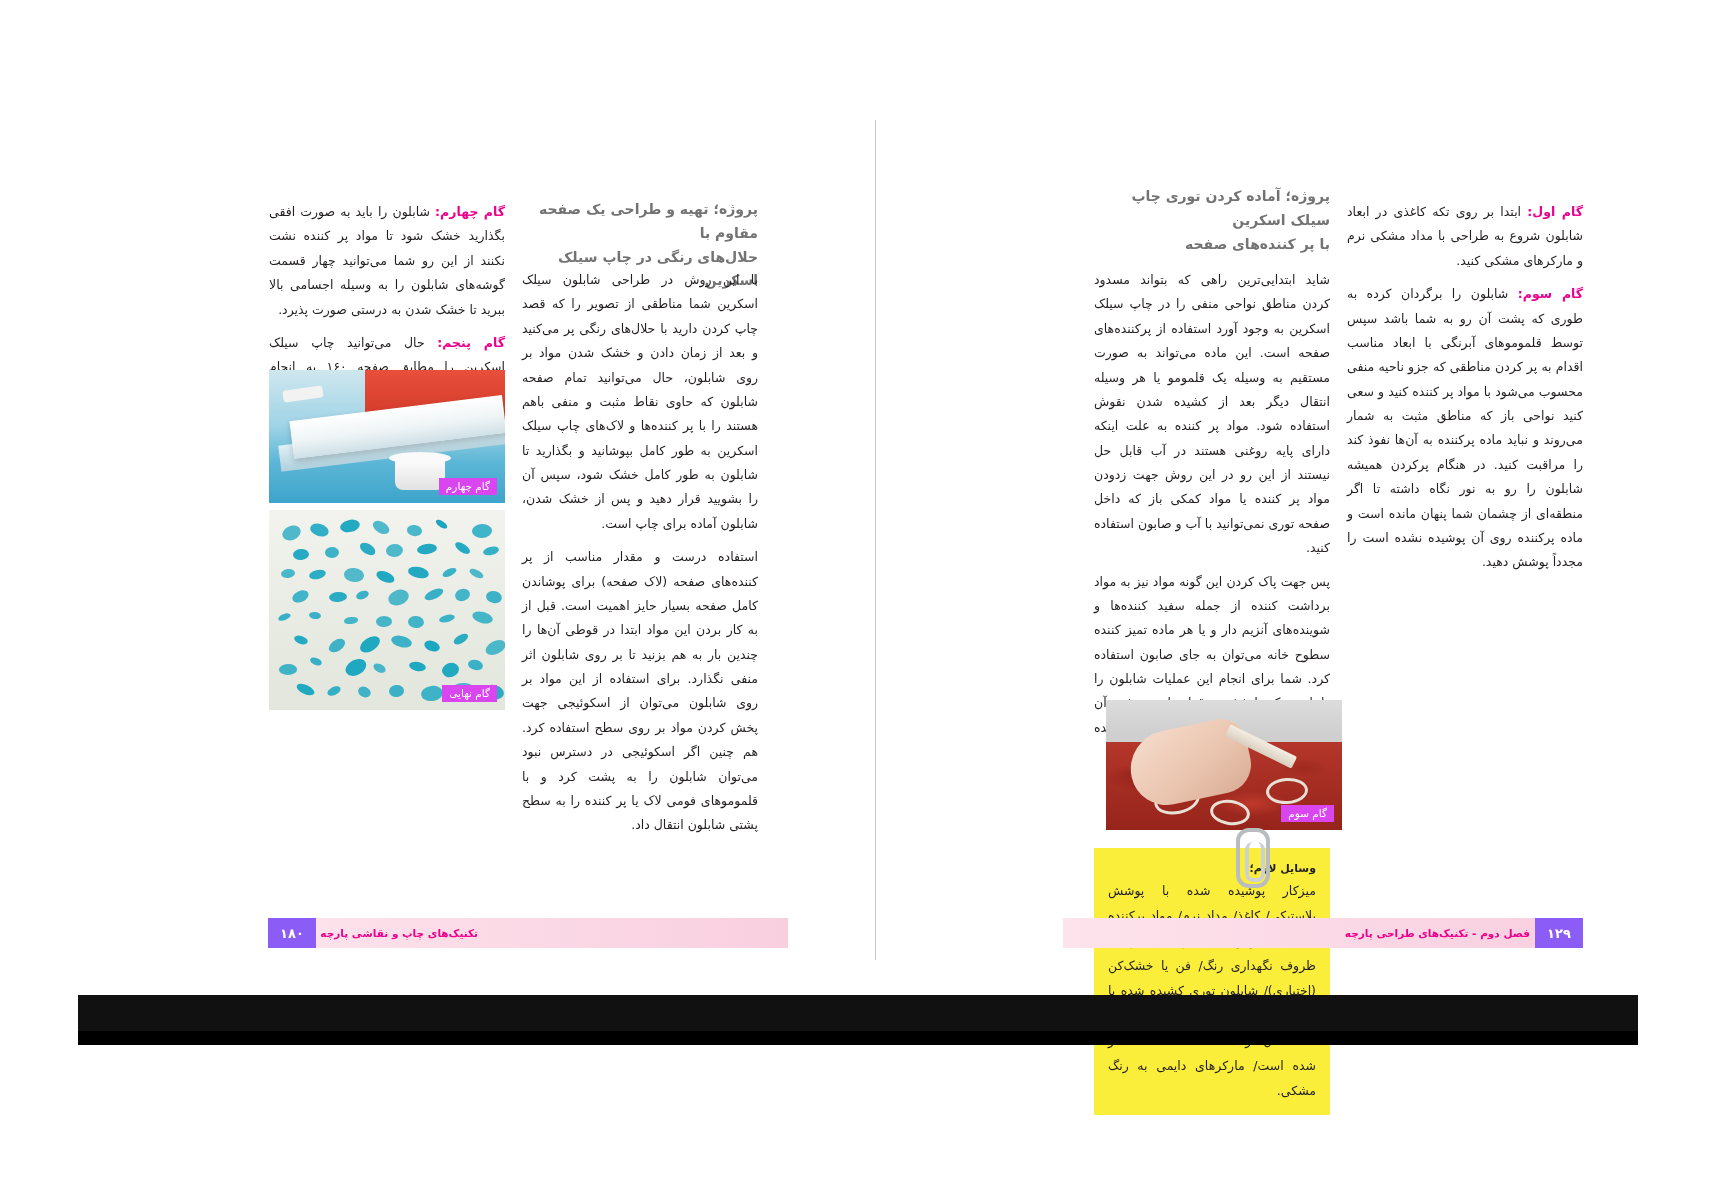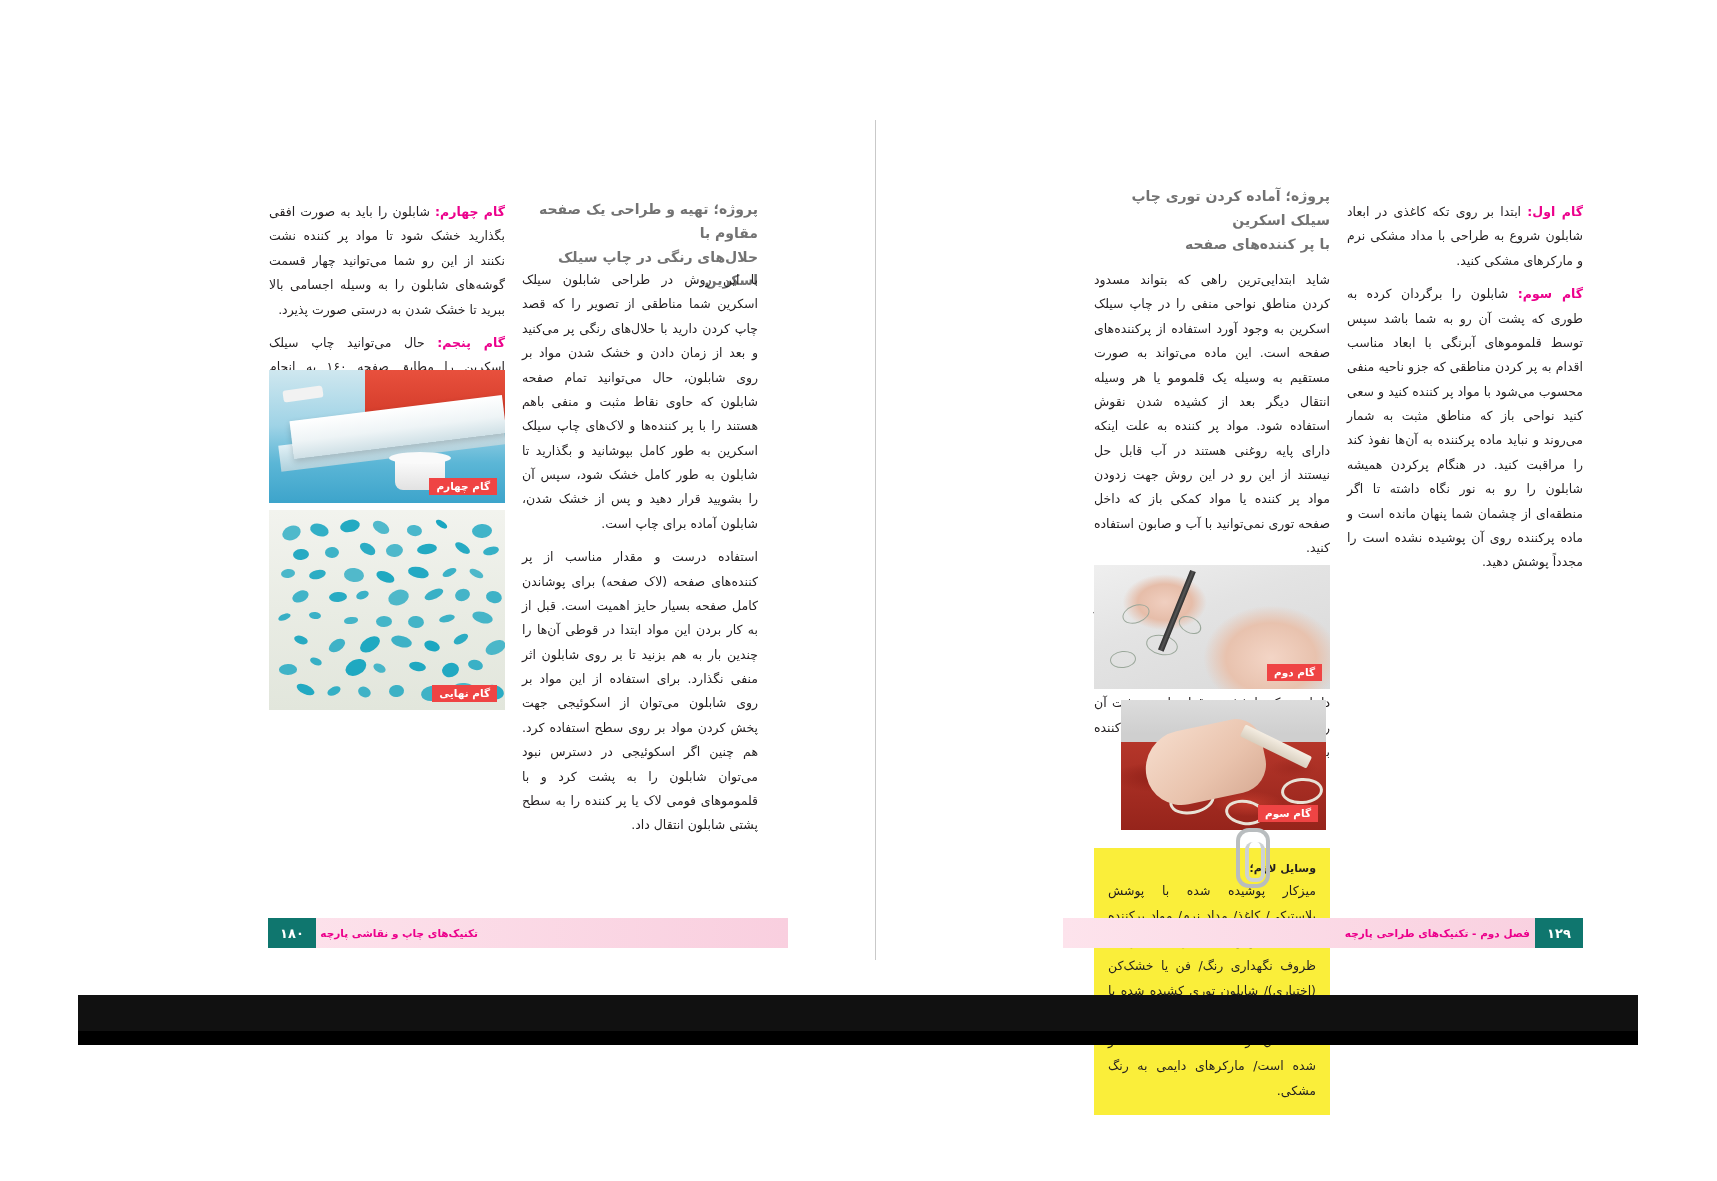--- a/index.html
+++ b/index.html
@@ -80,24 +80,24 @@
   
   .photo {
     position: absolute;
     overflow: hidden;
     background: #ddd;
   }
   .cap {
     position: absolute;
     bottom: 8px;
     right: 8px;
-    background: #ef4444;
+    background: #d946ef;
     color: #ffffff;
     font-size: 10.5px;
-    font-weight: bold;
+    font-weight: normal;
     padding: 2px 7px 3px 7px;
     letter-spacing: 0;
   }
   
   #photo-step2 { right: 308px; top: 555px; width: 236px; height: 124px; }
   #photo-step2 .bgimg {
     position: absolute; inset: 0;
     background:
       radial-gradient(ellipse 60px 40px at 30% 30%, #f0cfc0 0%, #e6bda9 45%, rgba(230,189,169,0) 70%),
       radial-gradient(ellipse 90px 70px at 75% 75%, #f3d5c6 0%, #e8c2ae 50%, rgba(232,194,174,0) 75%),
@@ -111,21 +111,21 @@
     transform: rotate(22deg);
     transform-origin: 50% 0%;
   }
   #photo-step2 .loop {
     position: absolute;
     border: 1.6px solid #9aa79a;
     border-radius: 50%;
   }
 
   
-  #photo-step3 { right: 312px; top: 690px; width: 205px; height: 130px; }
+  #photo-step3 { right: 296px; top: 690px; width: 236px; height: 130px; }
   #photo-step3 .bgimg {
     position: absolute; inset: 0;
     background:
       linear-gradient(180deg, #dcdcdc 0%, #cfcfcf 26%, #cfcfcf 32%, #b9372b 33%, #a3291f 100%);
   }
   #photo-step3 .redsplash {
     position: absolute; left: 0; right: 0; top: 42px; bottom: 0;
     background:
       radial-gradient(ellipse 70px 22px at 20% 40%, #8e1f17 0%, rgba(142,31,23,0) 70%),
       radial-gradient(ellipse 50px 18px at 62% 70%, #c0392b 0%, rgba(192,57,43,0) 70%),
@@ -252,21 +252,21 @@
     background: linear-gradient(90deg, #fde3ec, #f9cfdf);
   }
   #footer-left  { right: 850px; width: 520px; }
   #footer-right { right: 55px;  width: 520px; }
 
   .folio {
     position: absolute;
     top: 908px;
     height: 30px;
     min-width: 48px;
-    background: #0f766e;
+    background: #8b5cf6;
     color: #ffffff;
     font-size: 13px;
     font-weight: bold;
     display: flex;
     align-items: center;
     justify-content: center;
     padding: 0 8px;
     box-sizing: border-box;
   }
   #folio-right { right: 55px; }       
@@ -405,29 +405,20 @@
     <p>
       <span class="step-label">گام اول:</span>
       <span>ابتدا بر روی تکه کاغذی در ابعاد شابلون شروع به طراحی با مداد مشکی نرم و مارکرهای مشکی کنید.</span>
     </p>
     <p>
       <span class="step-label">گام سوم:</span>
       <span>شابلون را برگردان کرده به طوری که پشت آن رو به شما باشد سپس توسط قلمومو‌های آبرنگی با ابعاد مناسب اقدام به پر کردن مناطقی که جزو ناحیه منفی محسوب می‌شود با مواد پر کننده کنید و سعی کنید نواحی باز که مناطق مثبت به شمار می‌روند و نباید ماده پرکننده به آن‌ها نفوذ کند را مراقبت کنید. در هنگام پرکردن همیشه شابلون را رو به نور نگاه داشته تا اگر منطقه‌ای از چشمان شما پنهان مانده است و ماده پرکننده روی آن پوشیده نشده است را مجدداً پوشش دهید.</span>
     </p>
   </div>
 
-  <div class="photo" id="photo-step2">
-    <div class="bgimg"></div>
-    <div class="loop" style="left:28px; top:40px; width:26px; height:16px; transform:rotate(-20deg);"></div>
-    <div class="loop" style="left:52px; top:70px; width:30px; height:18px; transform:rotate(12deg);"></div>
-    <div class="loop" style="left:16px; top:86px; width:24px; height:15px; transform:rotate(-6deg);"></div>
-    <div class="loop" style="left:84px; top:52px; width:22px; height:14px; transform:rotate(28deg);"></div>
-    <div class="pencil"></div>
-    <div class="cap">گام دوم</div>
-  </div>
 
   <div class="photo" id="photo-step3">
     <div class="bgimg"></div>
     <div class="redsplash"></div>
     <div class="ring" style="left:48px; top:86px; width:40px; height:22px; transform:rotate(-12deg);"></div>
     <div class="ring" style="left:104px; top:100px; width:34px; height:19px; transform:rotate(8deg);"></div>
     <div class="ring" style="left:160px; top:78px; width:36px; height:20px; transform:rotate(-4deg);"></div>
     <div class="hand"></div>
     <div class="squeegee"></div>
     <div class="cap">گام سوم</div>

